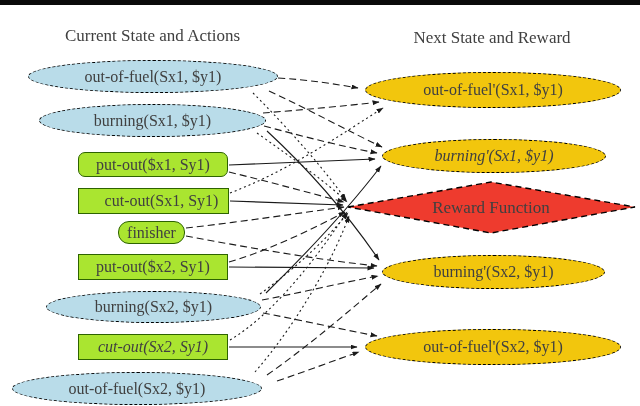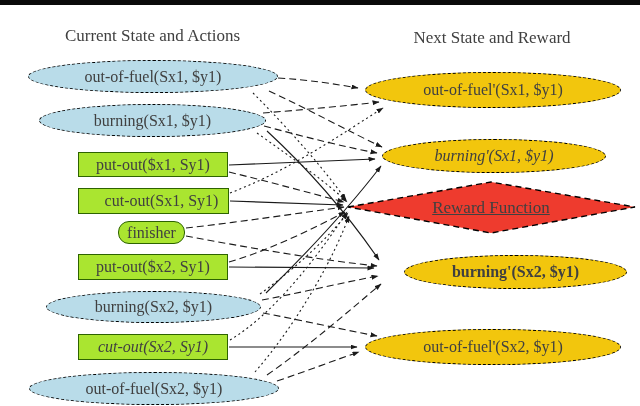--- a/index.html
+++ b/index.html
@@ -13,31 +13,31 @@
         font-size:16px;white-space:nowrap;z-index:2;box-sizing:border-box;}
   .ellipse{border-radius:50%;border:1.4px dashed #000;}
   .blue{background:#b9dce9;}
   .gold{background:#f2c60d;}
   .rect{border:1.6px solid #2d6300;background:#aae530;}
   .diamond-label{z-index:3;font-size:17px;}
   svg{position:absolute;left:0;top:0;z-index:1;}
   
   #n-oof1{left:28px;top:60px;width:250px;height:33px;}
   #n-b1{left:39px;top:104px;width:227px;height:33px;}
-  #n-putout1{left:78px;top:152px;width:150px;height:25px;}
+  #n-putout1{left:78px;top:152px;width:150px;height:25px;border-radius:7px;}
   #n-cutout1{left:78px;top:188px;width:151px;height:26px;padding-left:16px;}
   #n-finisher{left:118px;top:221px;width:67px;height:23px;border-radius:11px;}
   #n-putout2{left:78px;top:254px;width:150px;height:26px;font-family:Liberation Serif, serif;}
   #n-b2{left:46px;top:291px;width:215px;height:32px;}
   #n-cutout2{left:78px;top:334px;width:150px;height:26px;font-style:italic;}
-  #n-oof2{left:29px;top:372px;width:250px;height:33px;}
+  #n-oof2{left:12px;top:372px;width:250px;height:33px;}
   #n-oof1p{left:365px;top:72px;width:256px;height:36px;}
   #n-b1p{left:382px;top:139px;width:224px;height:34px;font-style:italic;}
-  #n-reward{left:360px;top:185px;width:262px;height:45px;text-decoration:underline;}
-  #n-b2p{left:404px;top:255px;width:223px;height:34px;font-weight:bold;}
+  #n-reward{left:360px;top:185px;width:262px;height:45px;}
+  #n-b2p{left:382px;top:255px;width:223px;height:34px;}
   #n-oof2p{left:365px;top:329px;width:256px;height:36px;}
   .edge{fill:none;stroke:#1a1a1a;stroke-width:1.1;}
   .dashed{stroke-dasharray:7 4;}
   .dotted{stroke-dasharray:2 3;}
 </style>
 </head>
 <body>
 
 <div id="figure">
   <div class="topbar"></div>

